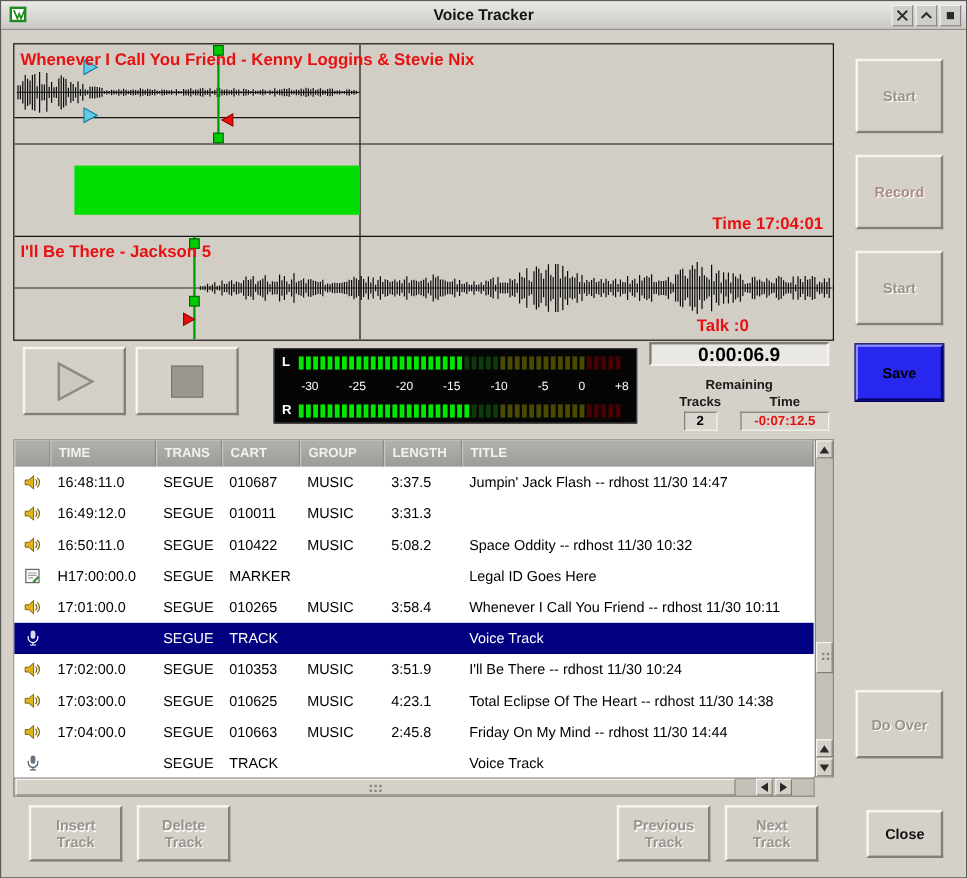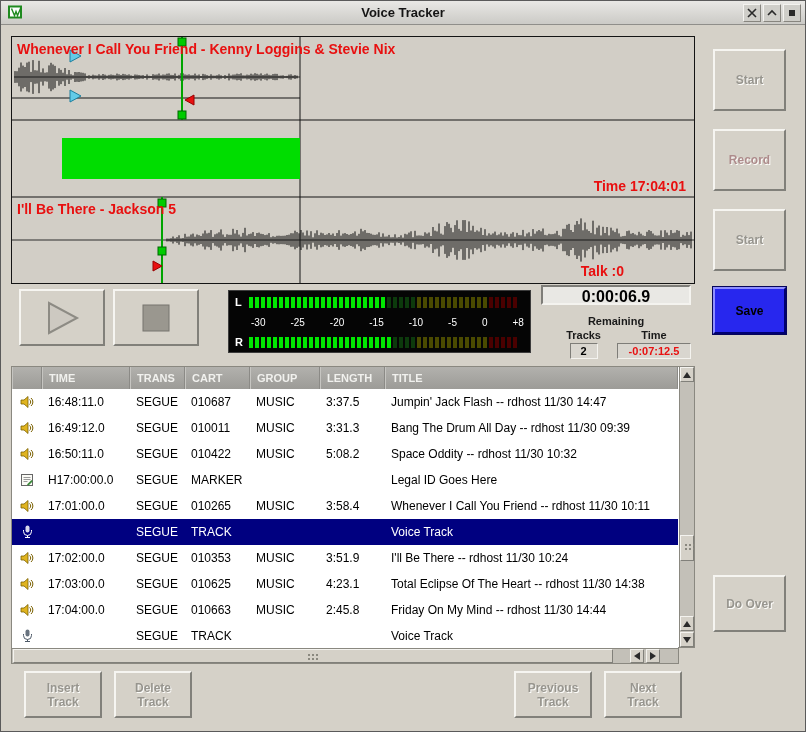--- a/index.html
+++ b/index.html
@@ -322,21 +322,20 @@
               <polygon points="1,5 4,5 8,1.5 8,12.5 4,9 1,9" fill="#e0b420" stroke="#7a6000" stroke-width="0.8"></polygon>
               <path d="M9.5 4.5a3.2 3.2 0 0 1 0 5" fill="none" stroke="#7a6000"></path>
               <path d="M11 3a5.2 5.2 0 0 1 0 8" fill="none" stroke="#7a6000"></path>
             </svg>
           </div>
           <div class="c w-time">16:49:12.0</div>
           <div class="c w-trans">SEGUE</div>
           <div class="c w-cart">010011</div>
           <div class="c w-group">MUSIC</div>
           <div class="c w-length">3:31.3</div>
-          <div class="c w-title">Bang The Drum All Day -- rdhost 11/30 09:39</div>
         </div>
         <div class="log-row">
           <div class="c w-icon">
             <svg width="14" height="14" viewBox="0 0 14 14">
               <polygon points="1,5 4,5 8,1.5 8,12.5 4,9 1,9" fill="#e0b420" stroke="#7a6000" stroke-width="0.8"></polygon>
               <path d="M9.5 4.5a3.2 3.2 0 0 1 0 5" fill="none" stroke="#7a6000"></path>
               <path d="M11 3a5.2 5.2 0 0 1 0 8" fill="none" stroke="#7a6000"></path>
             </svg>
           </div>
           <div class="c w-time">16:50:11.0</div>
@@ -487,14 +486,15 @@
   <div class="corner"></div>
 
   <div class="botbtn bevel" style="left:23px">Insert
 Track</div>
   <div class="botbtn bevel" style="left:113px">Delete
 Track</div>
   <div class="botbtn bevel" style="left:513px">Previous
 Track</div>
   <div class="botbtn bevel" style="left:603px">Next
 Track</div>
+  <div class="botbtn bevel close">Close</div>
 
 </div>
 
 </body></html>

